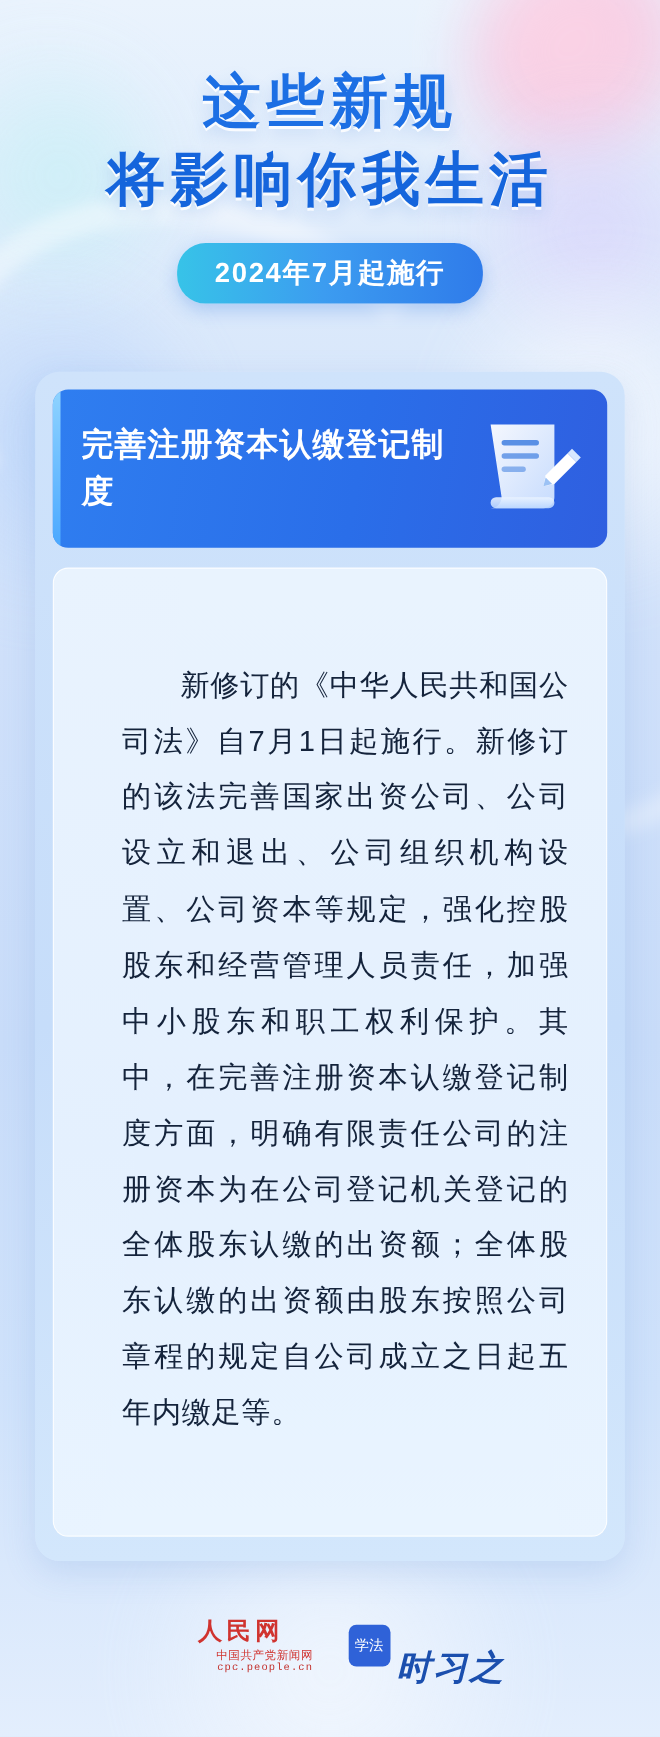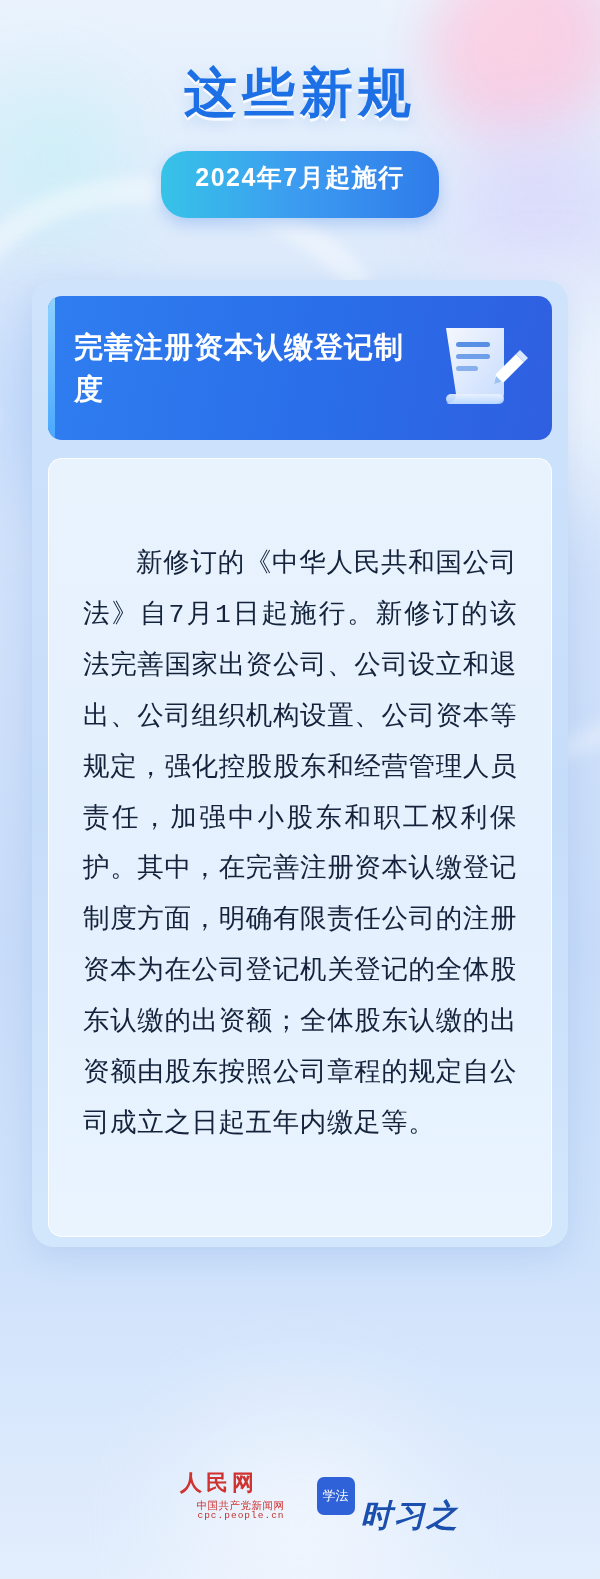--- a/index.html
+++ b/index.html
@@ -107,38 +107,38 @@
     color: #1769e0;
     text-shadow: 0 3px 0 rgba(255,255,255,0.85), 0 6px 14px rgba(64,126,220,0.22);
     font-family: "Liberation Sans", sans-serif;
   }
   .title-line.l1 { color:#1c6fe4; }
   .title-line.l2 { color:#1565dc; margin-top: 8px; }
 
   .pill {
     display: inline-block;
     margin-top: 26px;
-    padding: 10px 34px 24px 34px;
+    padding: 10px 34px 12px 34px;
     border-radius: 26px;
     background: linear-gradient(90deg, #37c3e8 0%, #3c9cf0 48%, #2f7bea 100%);
     color: #ffffff;
     font-size: 25px;
     font-weight: bold;
     letter-spacing: 1.5px;
     box-shadow: 0 6px 16px rgba(46,118,226,0.28);
   }
 
   
   .card {
     position: relative;
     z-index: 5;
     margin: 62px 32px 0 32px;
     background: linear-gradient(180deg, #cfe3fb 0%, #c6ddfa 55%, #d3e7fc 100%);
     border-radius: 22px;
-    padding: 16px 16px 10px 16px;
+    padding: 16px 16px 22px 16px;
     box-shadow: 0 10px 30px rgba(90,140,210,0.18);
   }
 
   .card-head {
     position: relative;
     border-radius: 14px;
     background: linear-gradient(100deg, #2f7ef0 0%, #2a6ee9 55%, #2f5fe0 100%);
     padding: 30px 22px 30px 26px;
     overflow: hidden;
     min-height: 104px;
@@ -177,21 +177,22 @@
     min-height: 720px;
     box-sizing: border-box;
   }
   .card-text {
     color: #14233b;
     font-size: 26.5px;
     line-height: 1.92;
     letter-spacing: 0.6px;
     text-indent: 2em;
     text-align: justify;
-    font-family: Liberation Mono, monospace;
+    font-family: Liberation Sans, sans-serif;
+    margin-left: 28px;
   }
 
   
   .footer {
     position: absolute;
     left: 13px; right: 0;
     bottom: 42px;
     display: flex;
     align-items: center;
     justify-content: center;
@@ -262,20 +263,21 @@
   <div class="blob blob-purple"></div>
   <div class="blob blob-cyan"></div>
   <div class="blob blob-blue-l"></div>
   <div class="blob blob-white-r"></div>
   <div class="blob blob-bottom"></div>
   <div class="swoosh swoosh-1"></div>
   <div class="swoosh swoosh-2"></div>
 
   <div class="header">
     <div class="title-line l1">这些新规</div>
+    <div class="title-line l2">将影响你我生活</div>
     <div class="pill">2024年7月起施行</div>
   </div>
 
   <div class="card">
 
     <div class="card-head">
       <div class="card-head-accent"></div>
       <div class="card-head-title">完善注册资本认缴登记制度</div>
 
       <svg class="doc-icon" viewBox="0 0 104 104">

